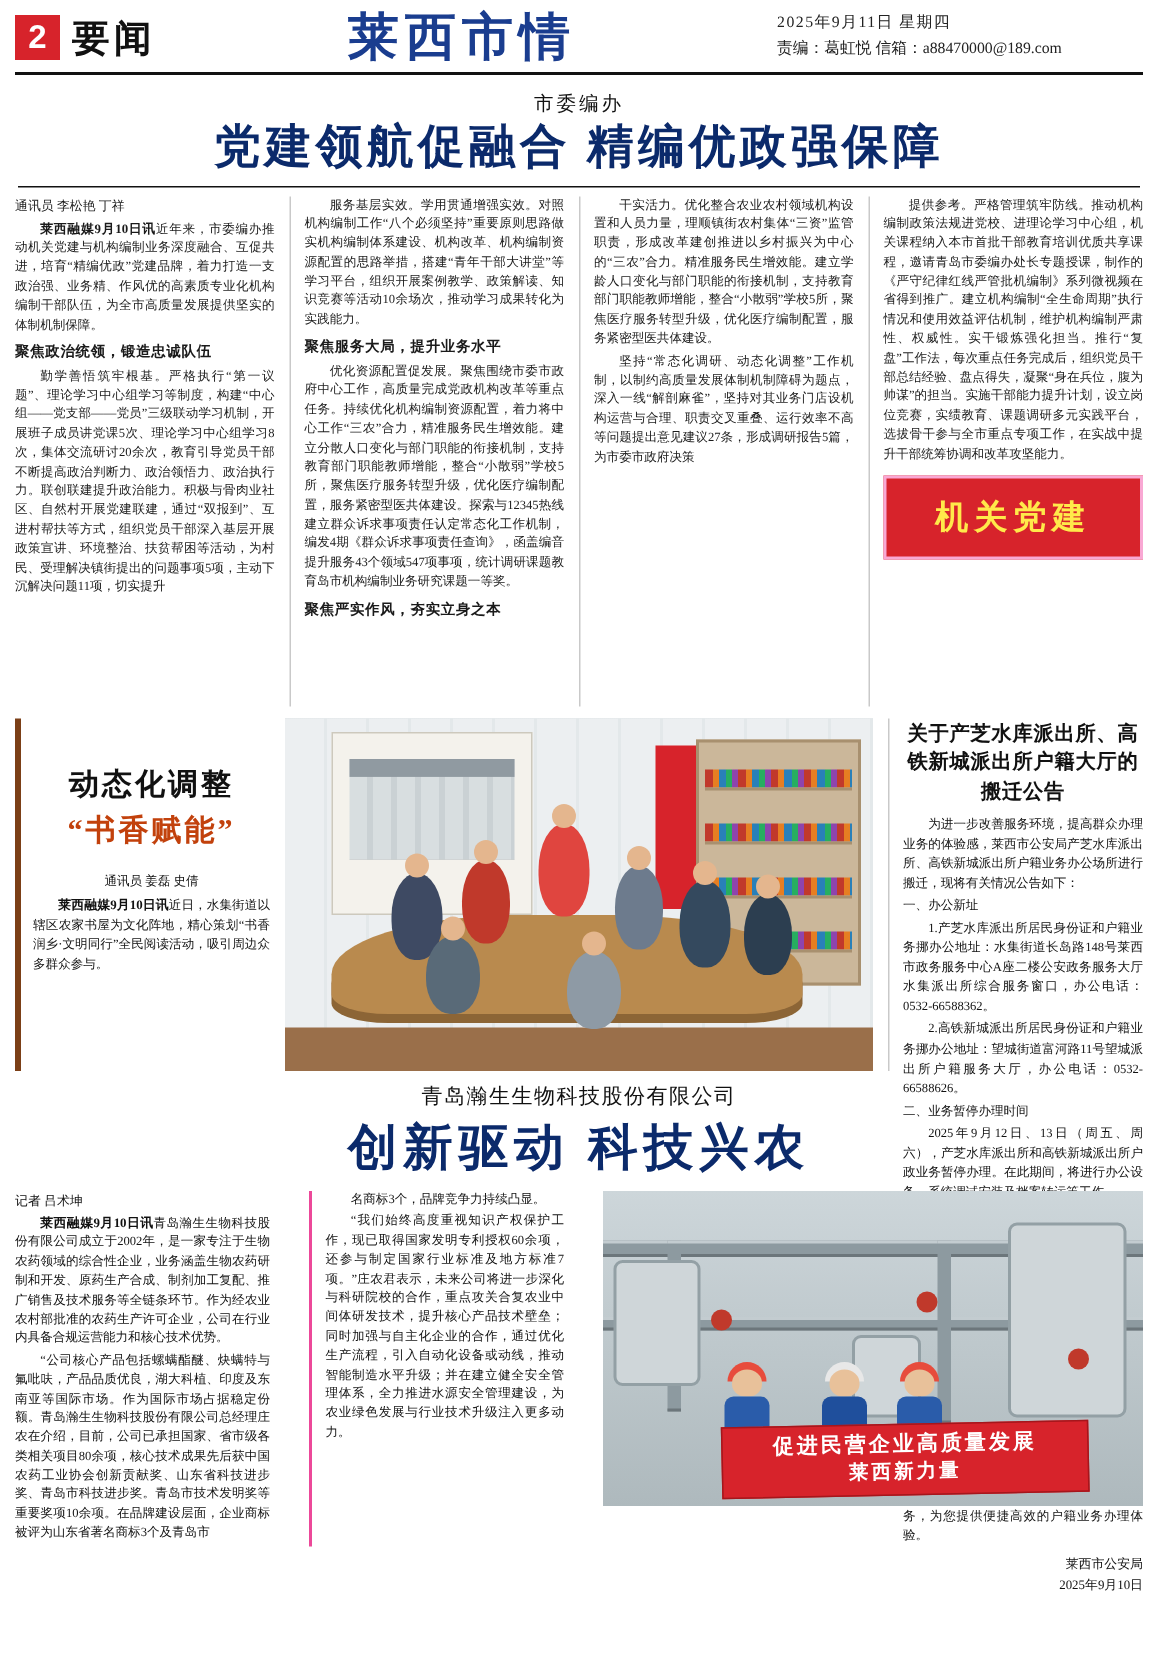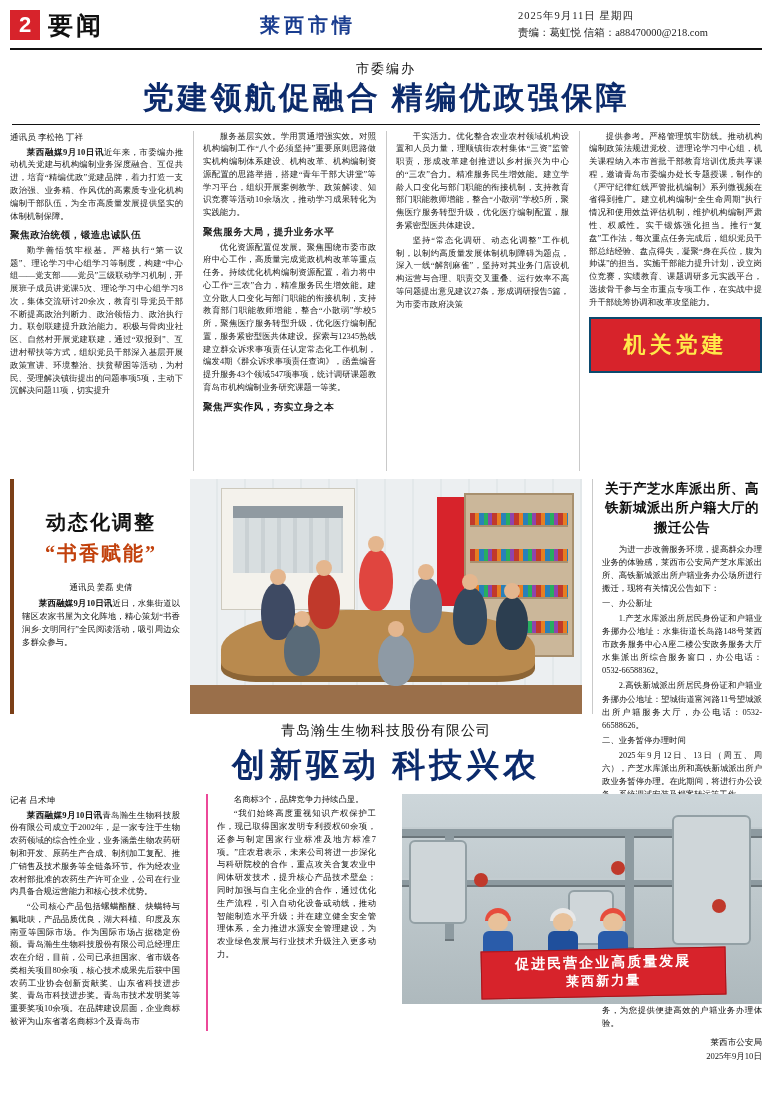--- a/index.html
+++ b/index.html
@@ -40,21 +40,21 @@
   .section-name {
     font-size: 25px;
     font-weight: bold;
     letter-spacing: 3px;
     margin-left: 8px;
     color: #111;
   }
   .paper-title {
     flex: 1;
     text-align: center;
-    font-size: 20px;
+    font-size: 34px;
     font-weight: bold;
     color: #1a3d8f;
     letter-spacing: 4px;
     font-family: "Liberation Serif", serif;
   }
   .mast-right {
     width: 250px;
     font-size: 10.5px;
     line-height: 1.6;
     color: #222;
@@ -113,21 +113,21 @@
 
   .stamp {
     margin-top: 8px;
     background: #d7232b;
     color: #ffe94a;
     text-align: center;
     font-size: 22px;
     font-weight: bold;
     letter-spacing: 4px;
     padding: 9px 0;
-    border: 2px solid #0c4a6e;
+    border: 2px solid #f9a8d4;
     font-family: "Liberation Serif", serif;
   }
 
   
   .mid {
     display: flex;
     gap: 10px;
     margin-top: 8px;
     height: 235px;
   }
@@ -285,21 +285,21 @@
 <body>
 
 <div class="page">
 
   <div class="masthead">
     <div class="page-num">2</div>
     <div class="section-name">要闻</div>
     <div class="paper-title">莱西市情</div>
     <div class="mast-right">
       <div class="date-line">2025年9月11日  星期四</div>
-      <div>责编：葛虹悦  信箱：a88470000@218.com</div>
+      <div>责编：葛虹悦  信箱：a88470000@189.com</div>
     </div>
   </div>
 
   <div class="headline-wrap">
     <div class="kicker">市委编办</div>
     <div class="main-headline">党建领航促融合 精编优政强保障</div>
   </div>
   <div class="rule-under"></div>
 
   <div class="cols4">

